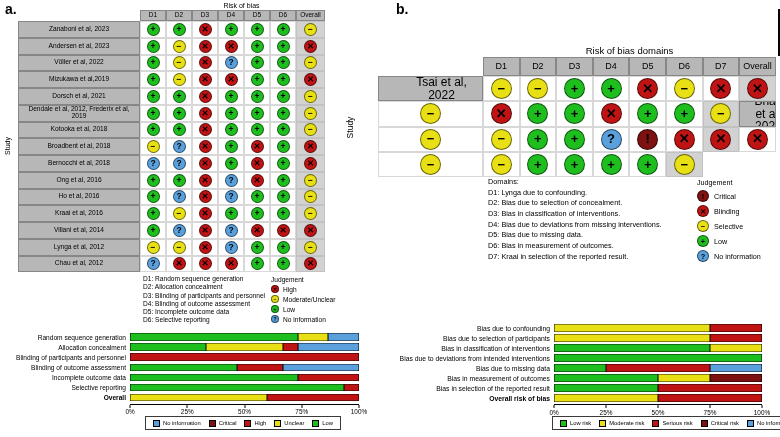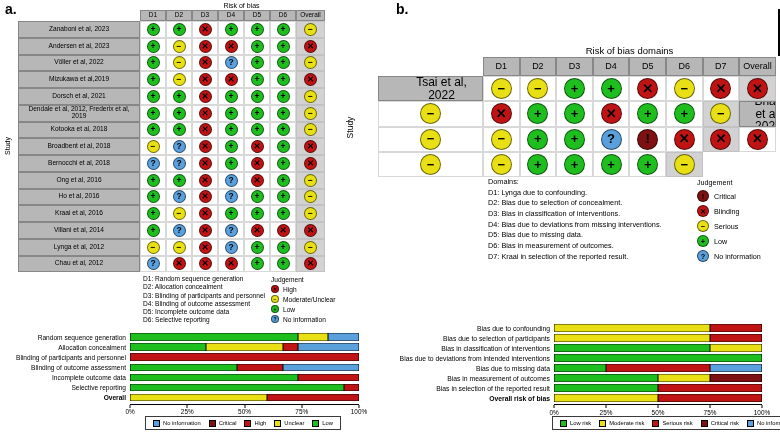--- a/index.html
+++ b/index.html
@@ -659,21 +659,21 @@
       <div class="jitem">
         <span class="circle" style="height: 12px; width: 12px; background: rgb(126, 17, 17); font-size: 7.44px;">!</span>
         <span class="jlabel">Critical</span>
       </div>
       <div class="jitem">
         <span class="circle" style="height: 12px; width: 12px; background: rgb(192, 20, 20); font-size: 7.44px;">✕</span>
         <span class="jlabel">Blinding</span>
       </div>
       <div class="jitem">
         <span class="circle" style="height: 12px; width: 12px; background: rgb(232, 224, 21); font-size: 7.44px;">−</span>
-        <span class="jlabel">Serious</span>
+        <span class="jlabel">Selective</span>
       </div>
       <div class="jitem">
         <span class="circle" style="height: 12px; width: 12px; background: rgb(31, 190, 31); font-size: 7.44px;">+</span>
         <span class="jlabel">Low</span>
       </div>
       <div class="jitem">
         <span class="circle" style="height: 12px; width: 12px; background: rgb(89, 160, 220); font-size: 7.44px;">?</span>
         <span class="jlabel">No information</span>
       </div>
     </div>

